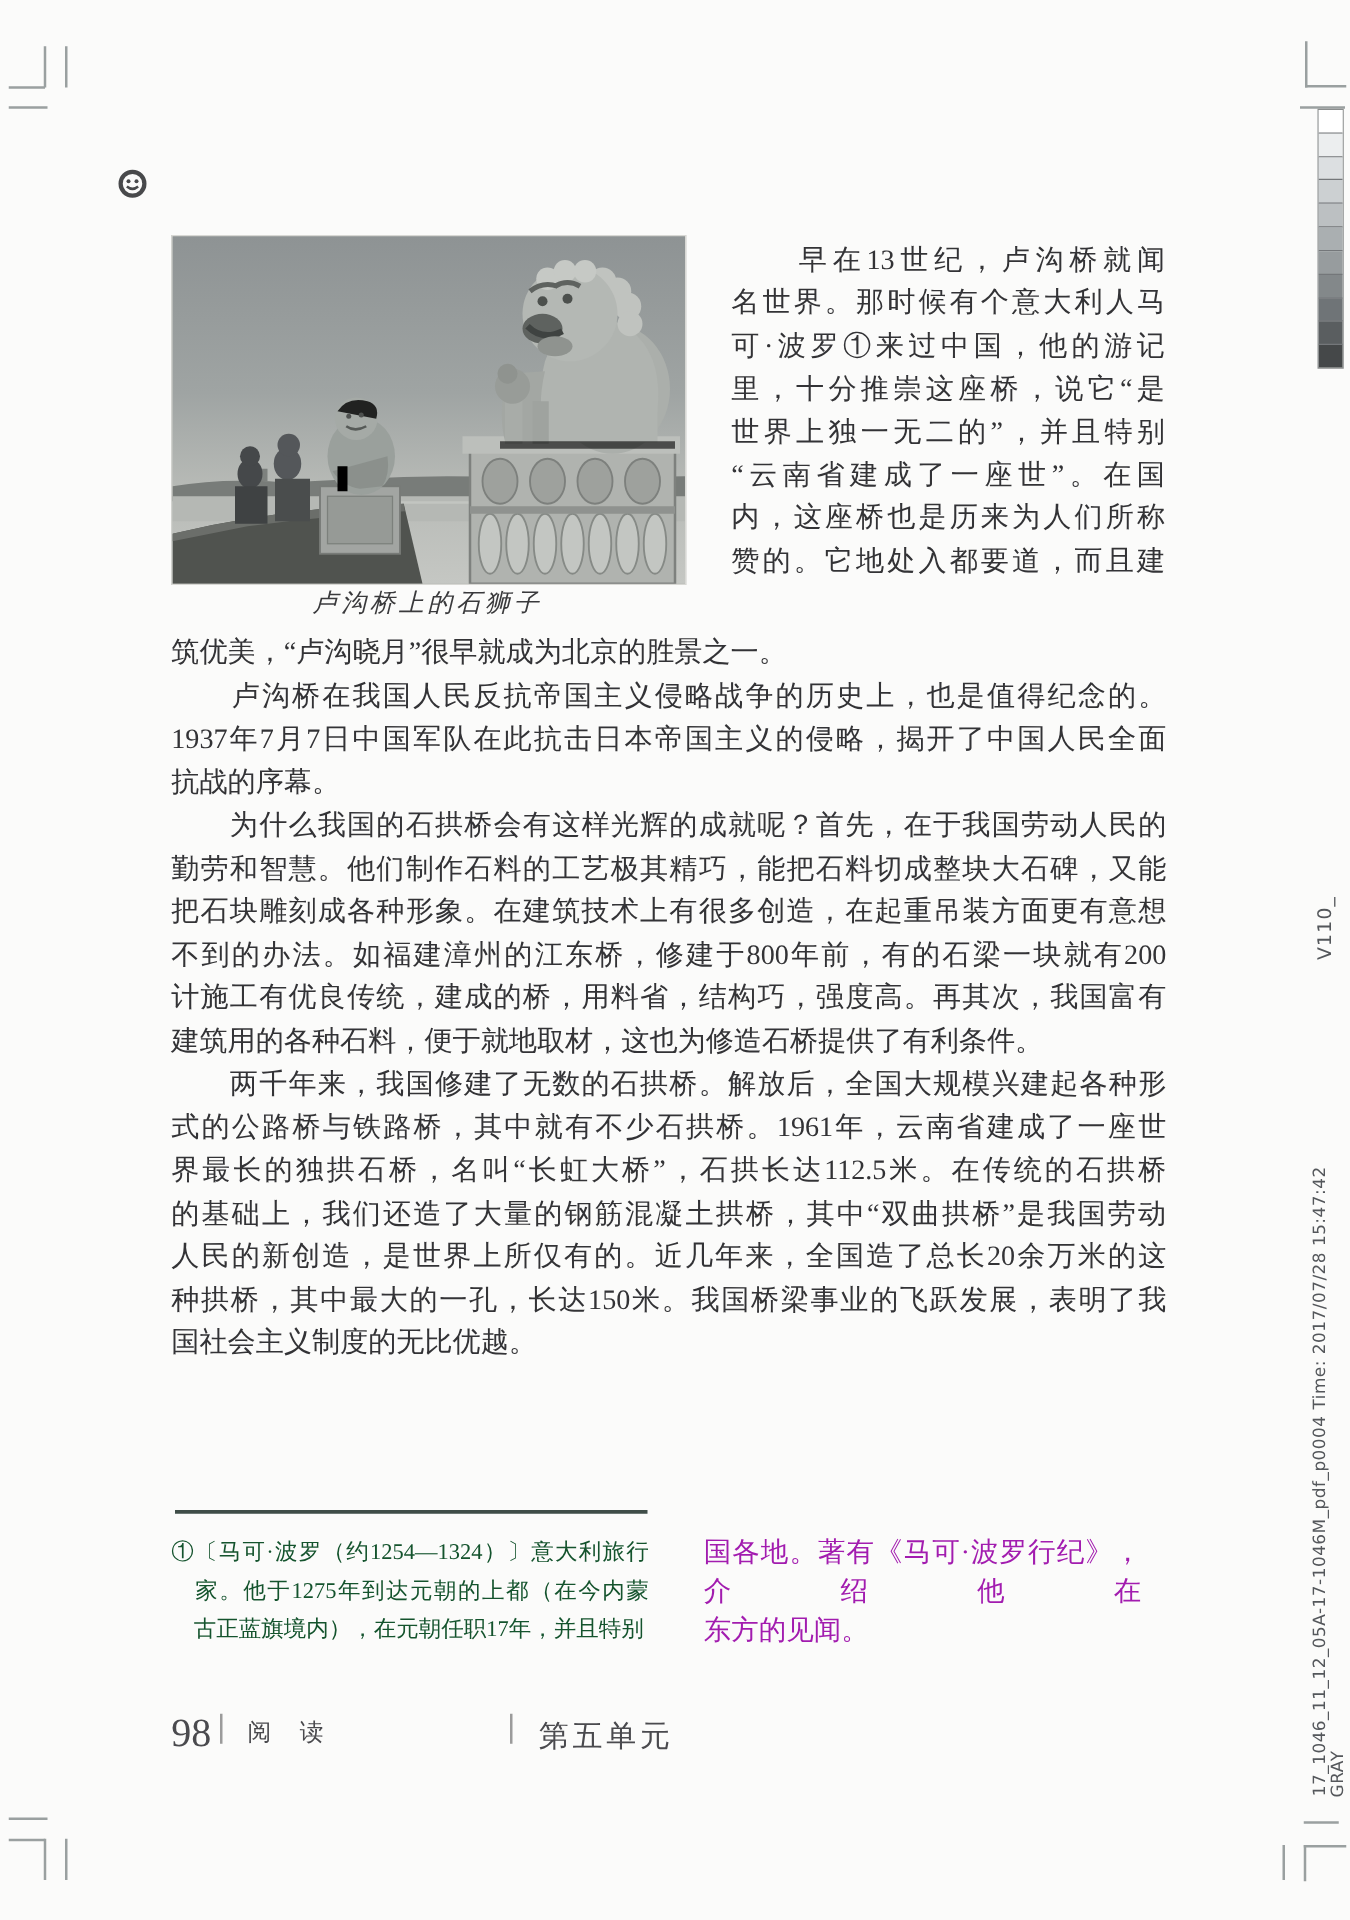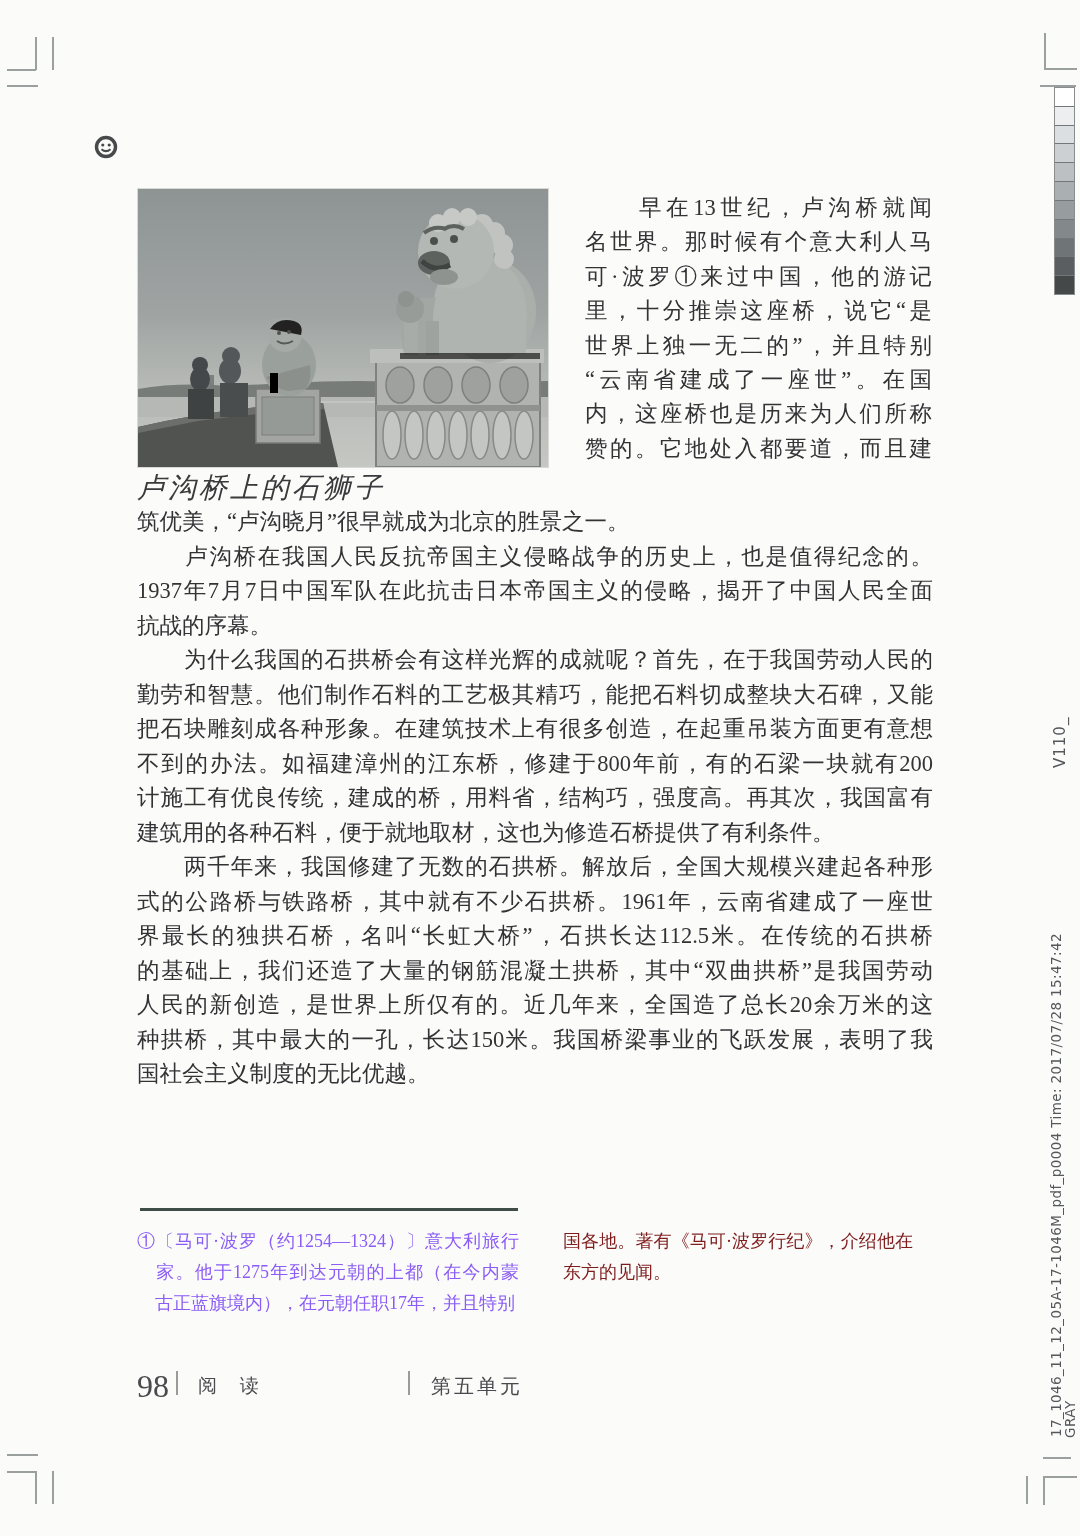--- a/index.html
+++ b/index.html
@@ -22,42 +22,42 @@
   .graybar .swatch { flex:1 1 auto; border-bottom:1px solid #74777a; }
   .graybar .swatch:last-child { border-bottom:none; }
   
   .photo {
     position:absolute; left:137px; top:188px; width:410px; height:278px;
     border:1px solid #d8d8d4; box-sizing:content-box; background:#aeb2af;
   }
   .photo svg { display:block; width:100%; height:100%; }
   .caption {
     position:absolute; left:137px; top:469px; width:410px;
-    font-size:28px; font-style:italic;
+    text-align:center; font-size:20px; font-style:italic;
     letter-spacing:3px; color:#3a3a3c;
   }
   
   .textcol { position:absolute; }
   .line {
     text-align:justify; text-align-last:justify; text-justify:inter-character;
     white-space:nowrap0;
   }
   .line.last { text-align-last:left; }
   .right-col { left:585px; top:191px; width:347px; font-size:22.5px; line-height:34.4px; }
   .body-col  { left:137px; top:505px; width:796px; font-size:22.5px; line-height:34.5px; }
   
   .fn-rule { position:absolute; left:140px; top:1208px; width:378px; height:3px; background:#3f4d48; }
-  .fn-left  { left:137px; top:1226px; width:382px; font-size:18px; line-height:31px; color:#8b5cf6; }
-  .fn-right { left:563px; top:1226px; width:350px; font-size:18px; line-height:31px; color:#7f1d1d; }
+  .fn-left  { left:137px; top:1226px; width:382px; font-size:18px; line-height:31px; color:#14532d; }
+  .fn-right { left:563px; top:1226px; width:350px; font-size:22px; line-height:31px; color:#a21caf; }
   
   .footer-item { position:absolute; color:#4a4a4e; }
   .pg-num  { left:137px; top:1368px; font-size:32px; }
   .f-div   { position:absolute; width:1.5px; height:24px; background:#9b9b9b; }
   .sec     { left:198px; top:1373px; font-size:19px; letter-spacing:9px; }
-  .unit    { left:431px; top:1373px; font-size:20px; letter-spacing:3px; }
+  .unit    { left:431px; top:1373px; font-size:24px; letter-spacing:3px; }
   
   .v-text {
     position:absolute; transform:rotate(-90deg); transform-origin:0 0;
     font-family:"DejaVu Sans","Liberation Sans",sans-serif;
     color:#54575b; white-space:nowrap;
   }
   .v-code { left:1051px; top:768px; font-size:15px; letter-spacing:1px; }
   .v-file { left:1048px; top:1437px; font-size:13.5px; letter-spacing:0.4px; }
   .v-gray { left:1062px; top:1438px; font-size:13.5px; letter-spacing:0.5px; }
 </style>

